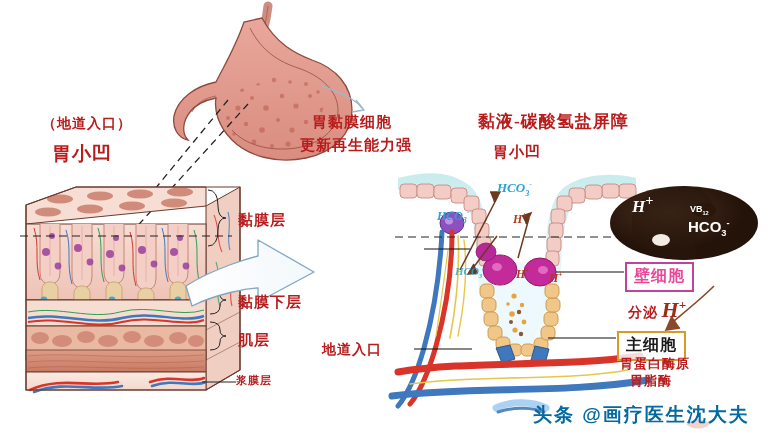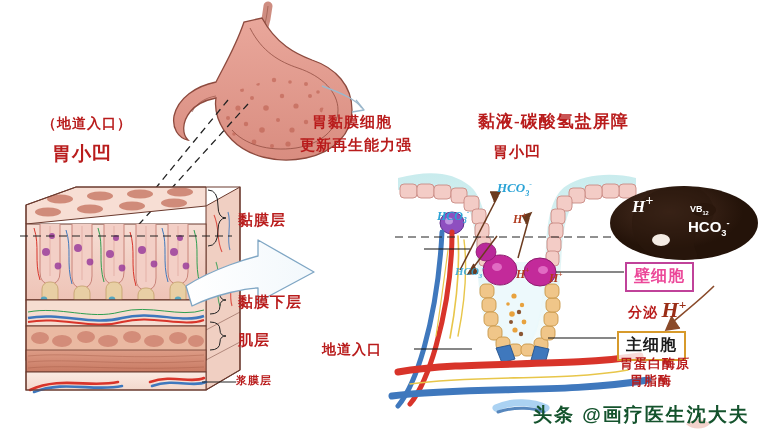--- a/index.html
+++ b/index.html
@@ -49,21 +49,21 @@
   #ion-hplus-c{left:549px;top:270px;font-size:12px;color:#b03a1e;}
 
   
   #oval{left:610px;top:186px;width:148px;height:74px;}
   #oval .ovtxt{position:absolute;color:#fff;font-weight:700;}
   #ov-h{left:22px;top:6px;font-size:17px;font-family:"Liberation Serif",serif;font-style:italic;}
   #ov-v{left:80px;top:18px;font-size:9px;font-family:"Liberation Sans",sans-serif;}
   #ov-hco3{left:78px;top:32px;font-size:15px;font-family:"Liberation Sans",sans-serif;}
 
   
-  #watermark{left:533px;top:402px;font-size:19px;color:#14532d;font-weight:700;
+  #watermark{left:533px;top:402px;font-size:19px;color:#0369a1;font-weight:700;
              letter-spacing:2px;font-family:"Liberation Sans",sans-serif;}
   svg{display:block;}
 </style>
 </head>
 <body>
 
 <div id="stage">
 
   <svg class="abs" style="left:0;top:0" width="767" height="436">
     <defs>

